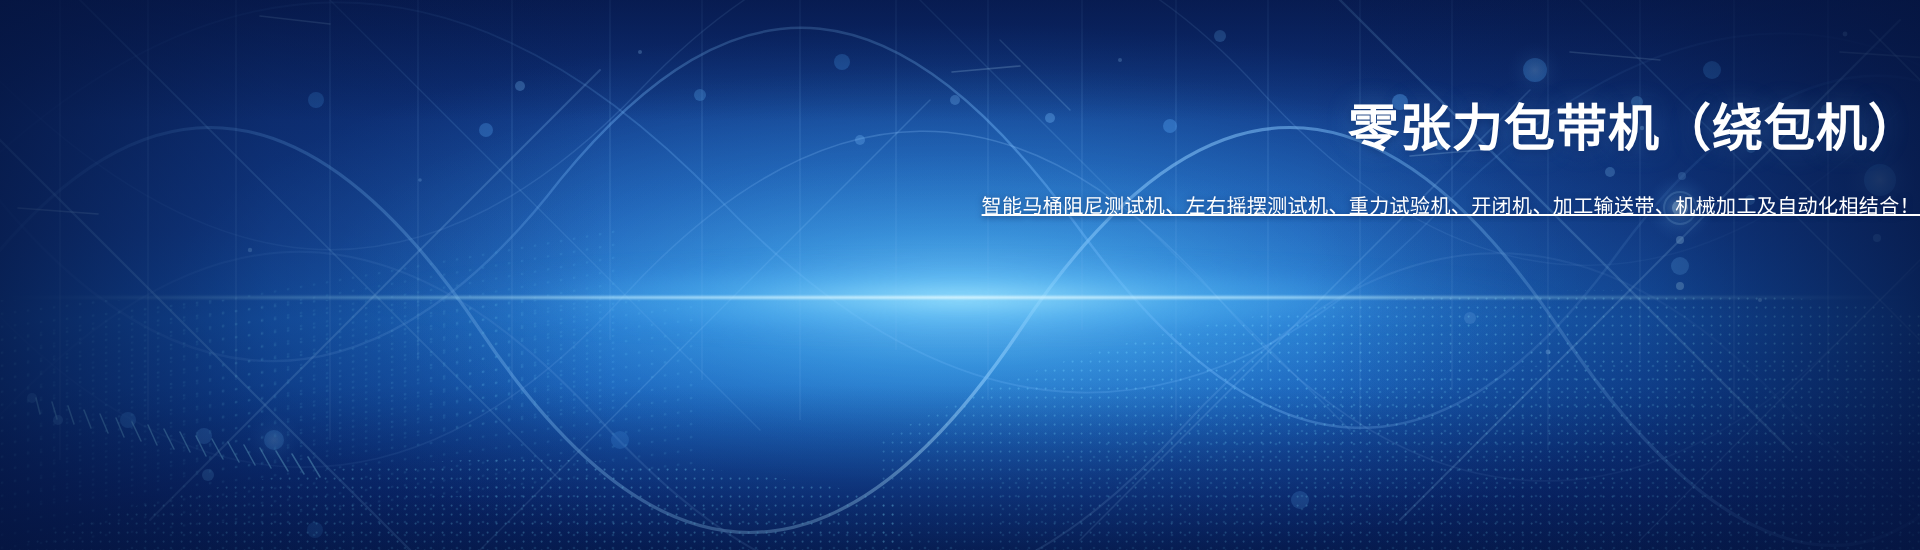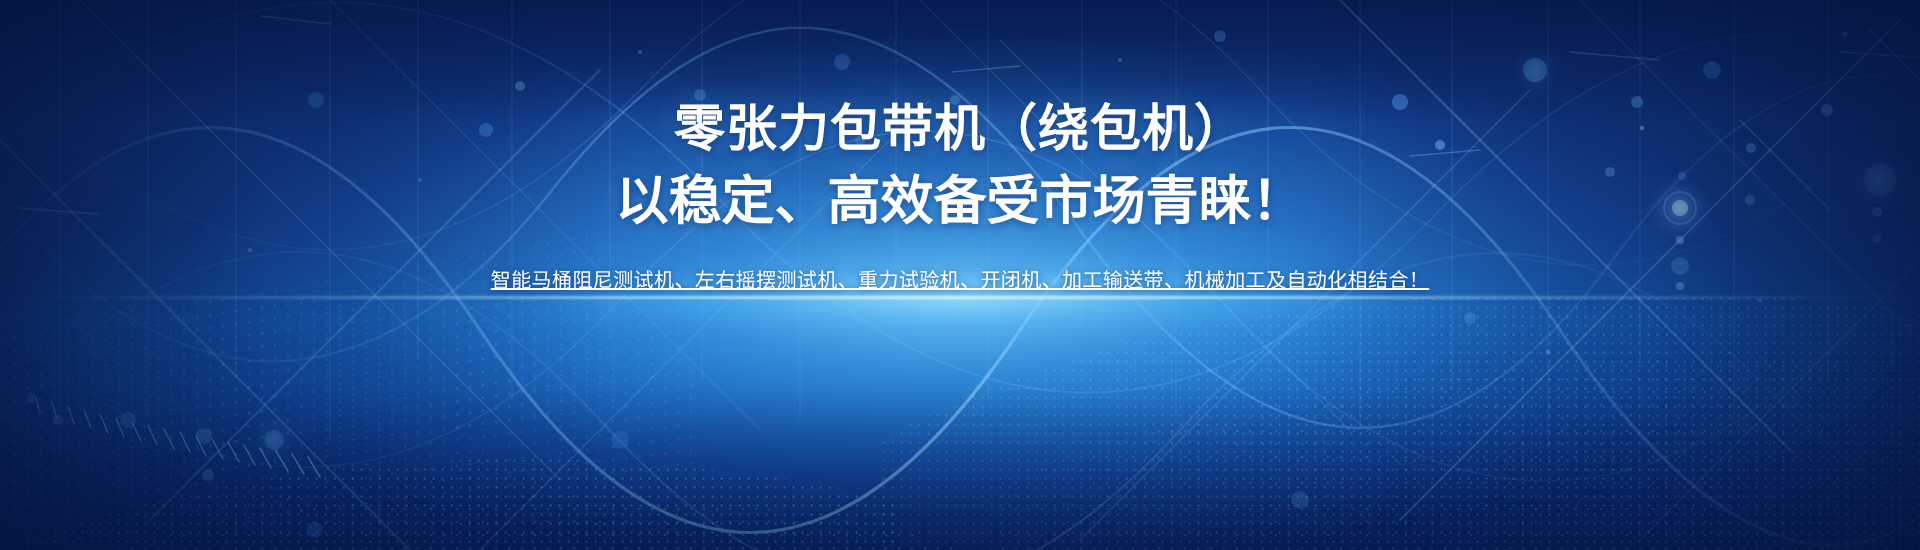--- a/index.html
+++ b/index.html
@@ -45,21 +45,21 @@
     filter:blur(1.2px);
     pointer-events:none;
   }
 
   
   .art{position:absolute;inset:0;width:1920px;height:550px;pointer-events:none;}
 
   
   .content{
     position:absolute;inset:0;
-    display:flex;flex-direction:column;align-items:center;
+    display:flex;flex-direction:column;align-items:flex-end;
     padding-top:96px;
   }
   .headline{
     color:#ffffff;
     font-weight:bold;
     font-size:51px;
     line-height:1.28;
     letter-spacing:1px;
     text-align:center;
     text-shadow:0 2px 10px rgba(4,30,90,0.55), 0 0 26px rgba(120,200,255,0.30);
@@ -311,17 +311,16 @@
       <circle cx="1845" cy="34" r="2.4" opacity="0.45"></circle>
     </g>
   </svg>
 
   <div class="lightband"></div>
   <div class="lightline"></div>
   <div class="vignette"></div>
 
   <div class="content">
     <div class="headline line1">零张力包带机（绕包机）</div>
-    <div class="headline line2">以稳定、高效备受市场青睐！</div>
     <div class="sub" style="text-decoration:underline;">智能马桶阻尼测试机、左右摇摆测试机、重力试验机、开闭机、加工输送带、机械加工及自动化相结合！</div>
   </div>
 
 </div>
 
 </body></html>

